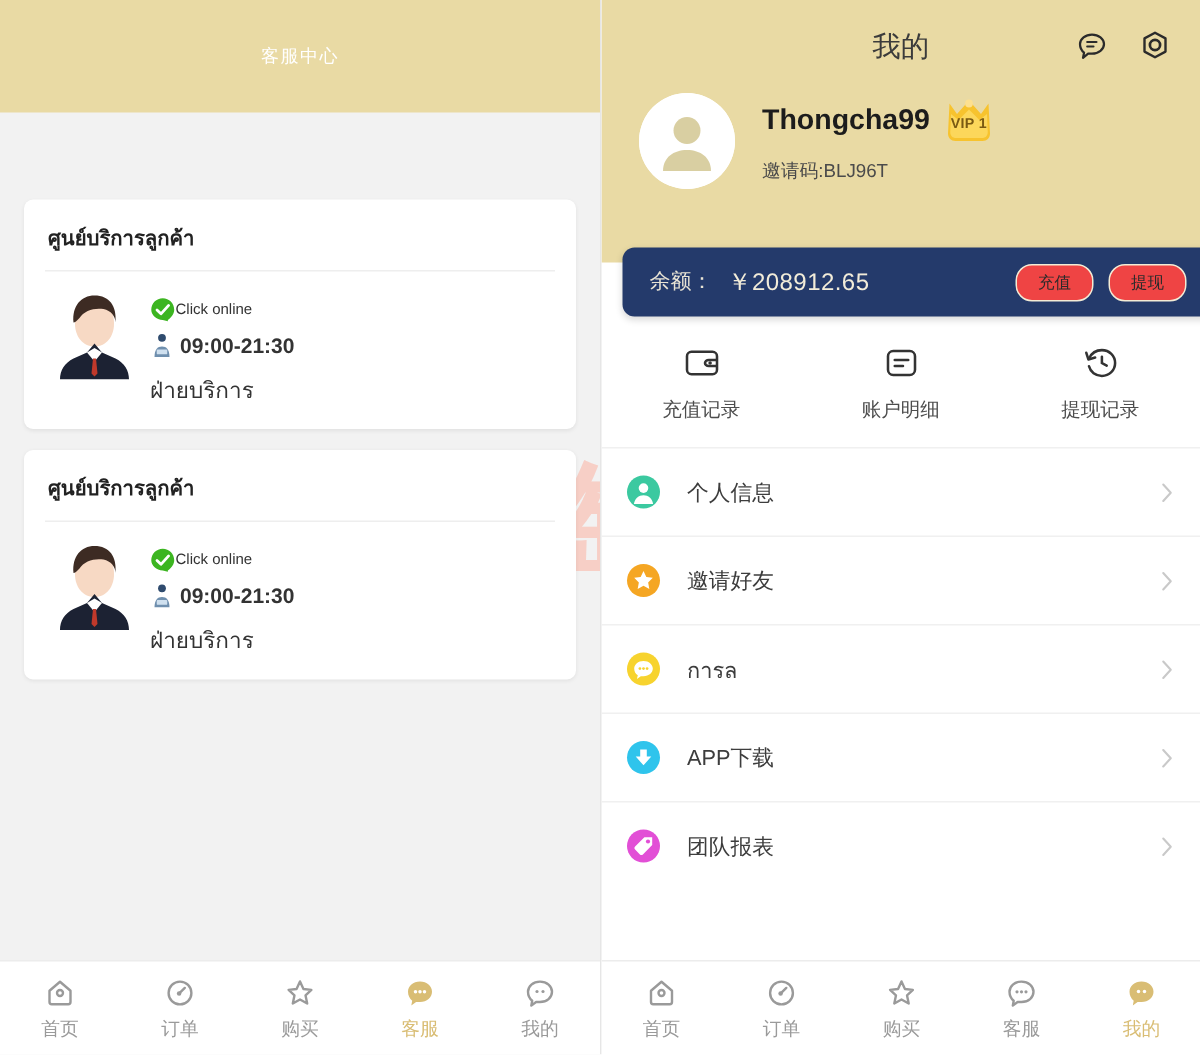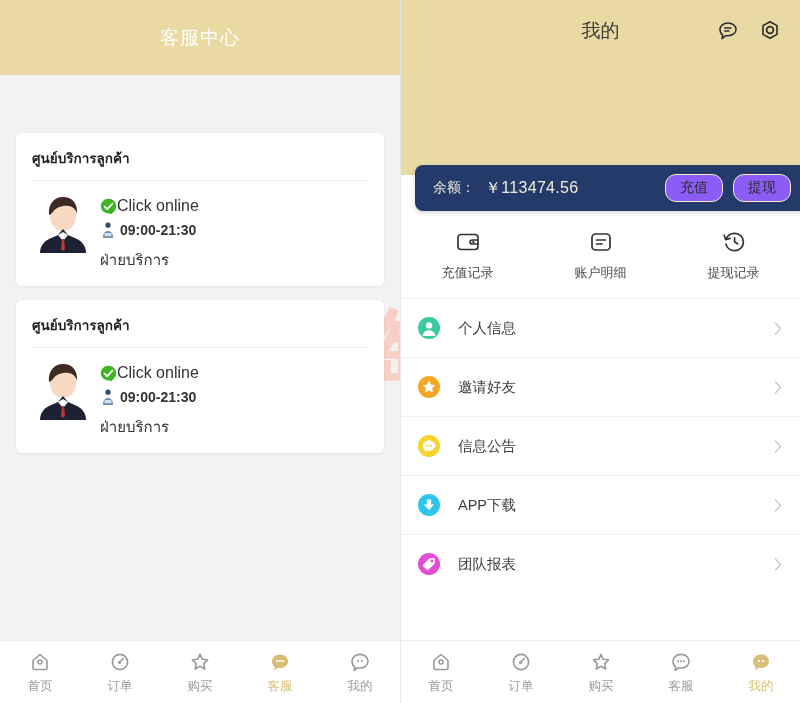--- a/index.html
+++ b/index.html
@@ -34,36 +34,36 @@
     letter-spacing:2px;
     font-family:"DejaVu Sans","Liberation Sans",sans-serif;
   }
 
   
   .left-header {
     height:75px; background:#e9daa4;
     display:flex; align-items:center; justify-content:center;
     position:relative; z-index:6;
   }
-  .left-header-title { color:#ffffff; font-size:19px; letter-spacing:1px; }
+  .left-header-title { color:#ffffff; font-size:12px; letter-spacing:1px; }
 
   .cards { position:relative; z-index:6; padding:0 16px; margin-top:58px; }
   .svc-card {
     background:#ffffff; border-radius:6px;
     box-shadow:0 1px 3px rgba(0,0,0,.07);
     padding:0 0 14px 0;
     margin-bottom:14px;
   }
   .svc-title { font-size:13.5px; font-weight:bold; color:#222; padding:14px 16px 11px 16px; }
   .svc-sep { height:1px; background:#eeeeee; margin:0 14px; }
   .svc-body { display:flex; padding:10px 16px 0 16px; }
   .svc-avatar { width:62px; height:62px; flex:0 0 62px; margin-right:6px; position:relative; }
   .svc-info { padding-top:3px; }
   .svc-row { display:flex; align-items:center; height:24px; }
-  .svc-online { font-size:16px; color:#333; }
+  .svc-online { font-size:10px; color:#333; }
   .svc-time { font-size:14px; color:#333; margin-left:5px;font-weight:bold; }
   .svc-dept { font-size:15px; color:#333; margin-top:6px; }
   .chk { width:17px; height:17px; flex:0 0 17px; }
   .agent-ic { width:14px; height:16px; flex:0 0 14px; margin-left:1px; }
 
   
   .tabbar {
     position:absolute; left:0; bottom:0; width:400px; height:63px;
     background:#ffffff; border-top:1px solid #ececec;
     display:flex; z-index:20;
@@ -108,21 +108,21 @@
     width:400px; height:46px;
     background:#243a6b;
     border-radius:8px 0 0 8px;
     display:flex; align-items:center; padding:0 0 0 18px;
     box-shadow:0 2px 5px rgba(0,0,0,.15);
   }
   .bal-label { font-size:14px; color:#e9e4d5; }
   .bal-amount { font-size:16px; color:#f2ecd9; margin-left:10px; letter-spacing:.3px; }
   .bal-btns { position:absolute; right:24px; display:flex; gap:10px; }
   .bal-btn {
-    background:#8b5cf6; color:#2b2b2b; font-size:14px;
+    background:#ef4444; color:#2b2b2b; font-size:11px;
     border-radius:11px; padding:4px 14px; border:1px solid #f3ecd6;
   }
 
   
   .shortcuts {
     position:relative; z-index:6;
     display:flex; padding:54px 0 16px 0; background:transparent;
   }
   .sc { flex:1; display:flex; flex-direction:column; align-items:center; gap:9px; }
   .sc-ic { width:26px; height:26px; }
@@ -282,26 +282,49 @@
           <path d="M12 4 C16.4 4 20 6.9 20 10.4 C20 13.9 16.4 16.8 12 16.8 L9.4 16.8 L6 19.6 L6.7 16.1 C5 14.8 4 12.7 4 10.4 C4 6.9 7.6 4 12 4 Z" fill="none" stroke="#2b2b2b" stroke-width="1.5" stroke-linejoin="round"></path>
           <path d="M8.8 9 L15 9 M8.8 12 L13 12" stroke="#2b2b2b" stroke-width="1.4" stroke-linecap="round"></path>
         </svg>
         <svg class="hi" viewBox="0 0 24 24">
           <path d="M12 2.8 L19 6.6 L19 15.4 L12 19.2 L5 15.4 L5 6.6 Z" fill="none" stroke="#2b2b2b" stroke-width="1.6" stroke-linejoin="round"></path>
           <circle cx="12" cy="11" r="3.4" fill="none" stroke="#2b2b2b" stroke-width="1.8"></circle>
         </svg>
       </div>
     </div>
 
+    <div class="r-user">
+      <div class="r-avatar">
+        <svg viewBox="0 0 64 64" width="64" height="64">
+          <circle cx="32" cy="32" r="32" fill="#ffffff"></circle>
+          <circle cx="32" cy="25" r="9" fill="#d9cfa2"></circle>
+          <path d="M16 52 C16 43 23 38 32 38 C41 38 48 43 48 52 Z" fill="#d9cfa2"></path>
+        </svg>
+      </div>
+      <div class="r-user-txt">
+        <div class="r-name-line">
+          <span class="r-name">Thongcha99</span>
+          <span class="vip-badge">
+            <svg viewBox="0 0 38 32" width="38" height="32">
+              <path d="M6 4 L11 11 L19 2 L27 11 L32 4 L33 24 C33 27 31 29 28 29 L10 29 C7 29 5 27 5 24 Z" fill="#f7c32e"></path>
+              <path d="M7 11 L12 15 L19 8 L26 15 L31 11 L31.5 23 C31.5 25.6 30 27 27.5 27 L10.5 27 C8 27 6.5 25.6 6.5 23 Z" fill="#fcd75b"></path>
+              <circle cx="19" cy="4" r="2.6" fill="#fde08f"></circle>
+            </svg>
+            <span class="vip-lb">VIP 1</span>
+          </span>
+        </div>
+        <div class="r-invite">邀请码:BLJ96T</div>
+      </div>
+    </div>
   </div>
 
   <div class="balance-wrap">
     <div class="balance">
       <span class="bal-label">余额：</span>
-      <span class="bal-amount">￥113474.56</span>
+      <span class="bal-amount">￥208912.65</span>
       <span class="bal-btns">
         <span class="bal-btn">充值</span>
         <span class="bal-btn">提现</span>
       </span>
     </div>
   </div>
 
   <div class="shortcuts">
     <div class="sc">
       <svg class="sc-ic" viewBox="0 0 26 26">
@@ -355,21 +378,21 @@
     </div>
 
     <div class="menu-row">
       <svg class="menu-ic" viewBox="0 0 24 24">
         <circle cx="12" cy="12" r="11" fill="#f7d32e"></circle>
         <path d="M12 6.6 C15.6 6.6 18.2 8.9 18.2 11.7 C18.2 14.5 15.6 16.8 12 16.8 L10.2 16.8 L7.6 18.6 L8.2 16.2 C6.6 15.2 5.8 13.6 5.8 11.7 C5.8 8.9 8.4 6.6 12 6.6 Z" fill="#ffffff"></path>
         <circle cx="9.6" cy="11.7" r="0.9" fill="#f7d32e"></circle>
         <circle cx="12" cy="11.7" r="0.9" fill="#f7d32e"></circle>
         <circle cx="14.4" cy="11.7" r="0.9" fill="#f7d32e"></circle>
       </svg>
-      <span class="menu-lb">信息公告</span>
+      <span class="menu-lb">การล</span>
       <svg class="chev" viewBox="0 0 8 13">
         <path d="M1.5 1 L6.5 6.5 L1.5 12" fill="none" stroke="currentColor" stroke-width="1.4" stroke-linecap="round" stroke-linejoin="round"></path>
       </svg>
     </div>
 
     <div class="menu-row">
       <svg class="menu-ic" viewBox="0 0 24 24">
         <circle cx="12" cy="12" r="11" fill="#2fc4ec"></circle>
         <path d="M12 17.2 L6.8 11.4 L9.8 11.4 L9.8 6.6 L14.2 6.6 L14.2 11.4 L17.2 11.4 Z" fill="#ffffff"></path>
       </svg>

